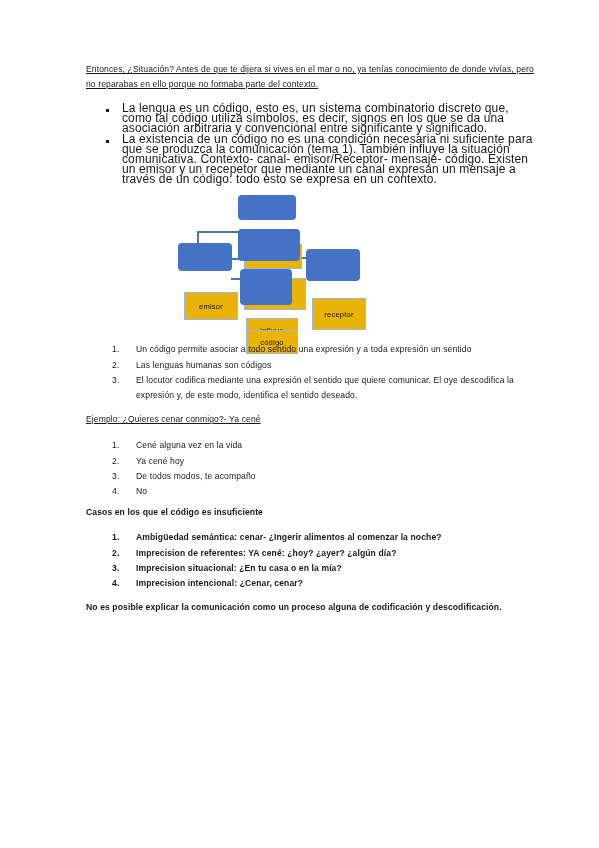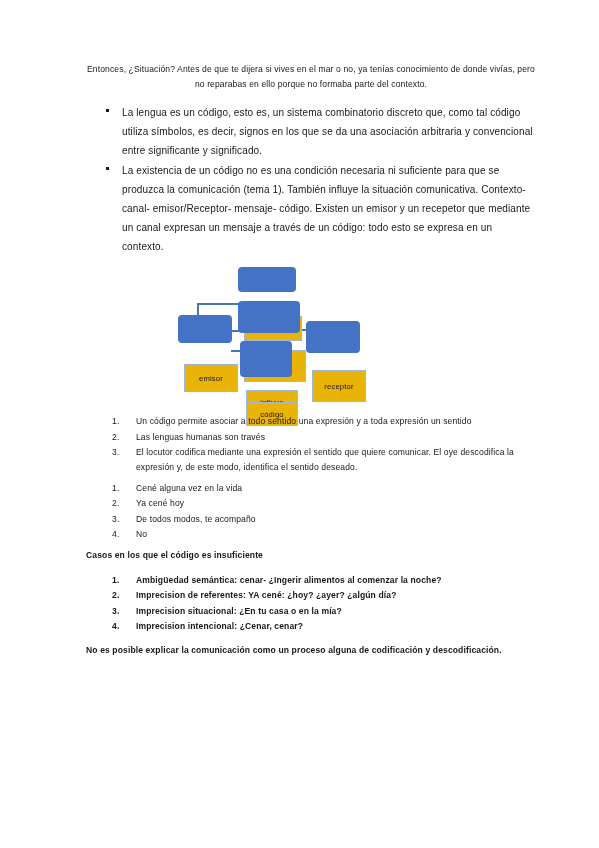--- a/index.html
+++ b/index.html
@@ -18,39 +18,40 @@
     left: 0; top: 0;
     width: 599px;
     height: 848px;
     padding: 62px 63px 0 86px;
   }
   p.body-para {
     margin: 0 0 11px 0;
     font-size: 8.55px;
     line-height: 15.2px;
     letter-spacing: 0.12px;
-    text-align: center;
+    text-align: left;
+    text-decoration: underline;
   }
   p.heading {
     margin: 0 0 10px 0;
     font-size: 8.55px;
     line-height: 15.2px;
     font-weight: bold;
     letter-spacing: 0.12px;
   }
   ul.bullets {
     margin: 0 0 6px 0;
     padding: 0;
     list-style: none;
   }
   ul.bullets > li {
     position: relative;
     padding-left: 36px;
-    font-size: 10px;
-    line-height: 19px;
+    font-size: 12px;
+    line-height: 10px;
     letter-spacing: 0.12px;
     margin-bottom: 1px;
   }
   ul.bullets > li::before {
     content: "";
     position: absolute;
     left: 20px;
     top: 6px;
     width: 3px;
     height: 3px;
@@ -190,24 +191,25 @@
 
     <div class="dbox" style="left:68px; top:88px; width:52px; height:24px;">
       <div class="shadow"></div>
       <div class="face">código</div>
     </div>
   </div>
 
 
   <ol class="numlist">
     <li>Un código permite asociar a todo sentido una expresión y a toda expresión un sentido</li>
-    <li>Las lenguas humanas son través</li>
+    <li>Las lenguas humanas son códigos</li>
     <li>El locutor codifica mediante una expresión el sentido que quiere comunicar. El oye descodifica la expresión y, de este modo, identifica el sentido deseado.</li>
   </ol>
 
+  <p class="body-para" style="margin-top:9px;">Ejemplo: ¿Quieres cenar conmigo?- Ya cené</p>
 
   <ol class="numlist">
     <li>Cené alguna vez en la vida</li>
     <li>Ya cené hoy</li>
     <li>De todos modos, te acompaño</li>
     <li>No</li>
   </ol>
 
 
   <p class="heading">Casos en los que el código es insuficiente</p>

